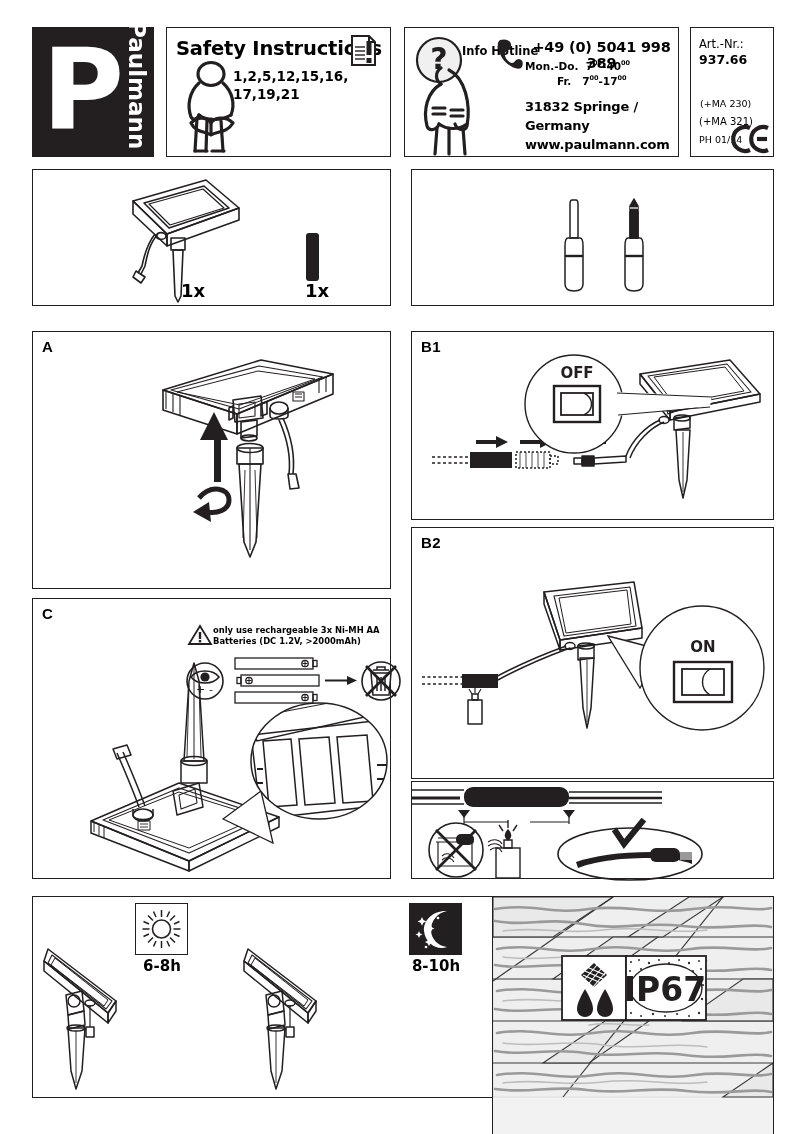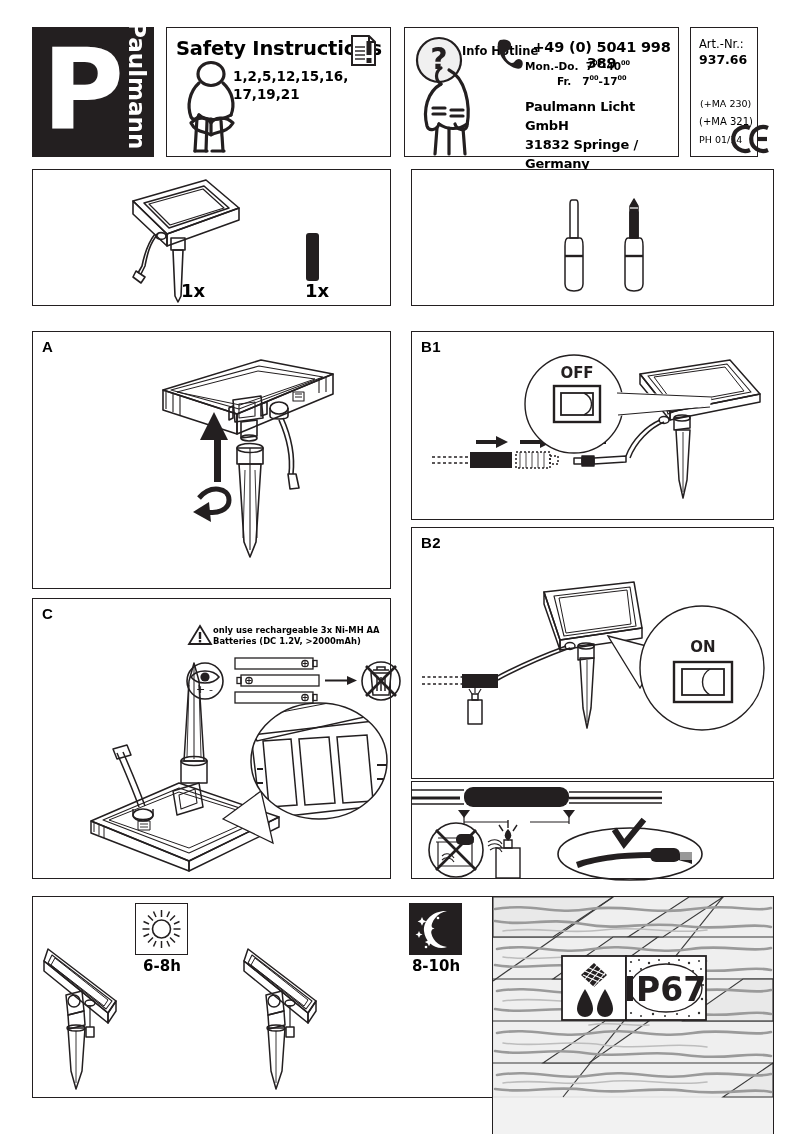--- a/index.html
+++ b/index.html
@@ -52,21 +52,21 @@
     position:absolute;left:404px;top:27px;width:275px;height:130px;
     border:1.3px solid #231f20;box-sizing:border-box;background:#fff;
   }
   #hdr-contact .hot{position:absolute;left:57px;top:16px;font-size:11.5px;font-weight:bold;font-family:"DejaVu Sans",sans-serif;}
   #hdr-contact .tel{position:absolute;left:120px;top:11px;font-size:14.5px;font-weight:bold;font-family:"DejaVu Sans",sans-serif;letter-spacing:-.2px;text-align:center;}
   #hdr-contact .hrs1{position:absolute;left:120px;top:31px;font-size:10.5px;font-weight:bold;font-family:"DejaVu Sans",sans-serif;}
   #hdr-contact .hrs2{position:absolute;left:152px;top:46px;font-size:10.5px;font-weight:bold;font-family:"DejaVu Sans",sans-serif;}
   #hdr-contact .addr{position:absolute;left:120px;top:69px;font-size:13px;font-weight:bold;line-height:19px;font-family:"DejaVu Sans",sans-serif;letter-spacing:-.2px;}
   sup{font-size:.62em;vertical-align:super;}
   #hdr-art{
-    position:absolute;left:690px;top:27px;width:68px;height:130px;
+    position:absolute;left:690px;top:27px;width:84px;height:130px;
     border:1.3px solid #231f20;box-sizing:border-box;background:#fff;
   }
   #hdr-art .l1{position:absolute;left:8px;top:9px;font-size:11.5px;font-family:"DejaVu Sans",sans-serif;}
   #hdr-art .l2{position:absolute;left:8px;top:24px;font-size:12.5px;font-weight:bold;font-family:"DejaVu Sans",sans-serif;}
   #hdr-art .l3{position:absolute;left:9px;top:70px;font-size:9.5px;font-family:"DejaVu Sans",sans-serif;}
   #hdr-art .l4{position:absolute;left:8px;top:88px;font-size:10px;font-family:"DejaVu Sans",sans-serif;}
   #hdr-art .l5{position:absolute;left:8px;top:106px;font-size:9.5px;font-family:"DejaVu Sans",sans-serif;}
   #hdr-art .ce{position:absolute;left:48px;top:97px;font-size:27px;font-weight:bold;font-family:"DejaVu Serif",serif;letter-spacing:-2px;}
   
   .cnt{position:absolute;font-size:18px;font-weight:bold;font-family:"DejaVu Sans",sans-serif;}
@@ -164,21 +164,20 @@
     <div class="tel">+49 (0) 5041 998 389</div>
     <div class="hrs1">
       <span>Mon.-Do.</span>
       &nbsp;<span>7</span><sup>00</sup>-<span>40</span><sup>00</sup>
     </div>
     <div class="hrs2">
       <span>Fr.</span>
       &nbsp;&nbsp;<span>7</span><sup>00</sup>-<span>17</span><sup>00</sup>
     </div>
     <div class="addr">
-      <div>Paulmann Licht GmbH</div>
       <div>31832 Springe / Germany</div>
       <div>www.paulmann.com</div>
     </div>
   </div>
 
   <div id="hdr-art">
     <div class="l1">Art.-Nr.:</div>
     <div class="l2">937.66</div>
     <div class="l3">(+MA 230)</div>
     <div class="l4">(+MA 321)</div>

